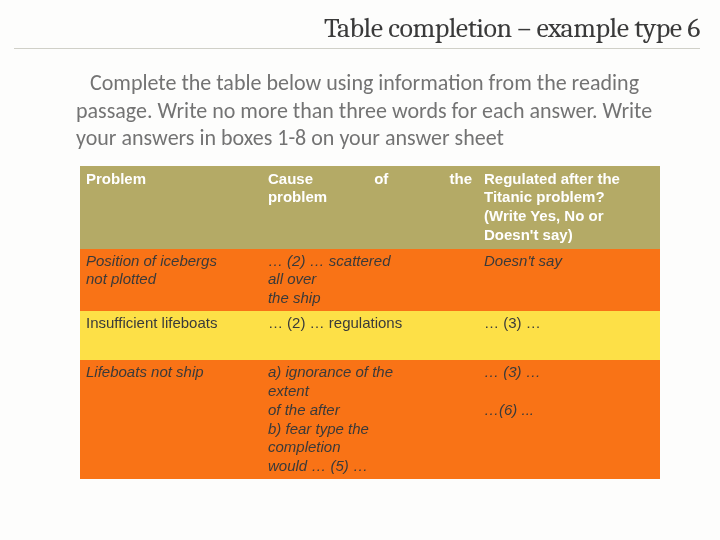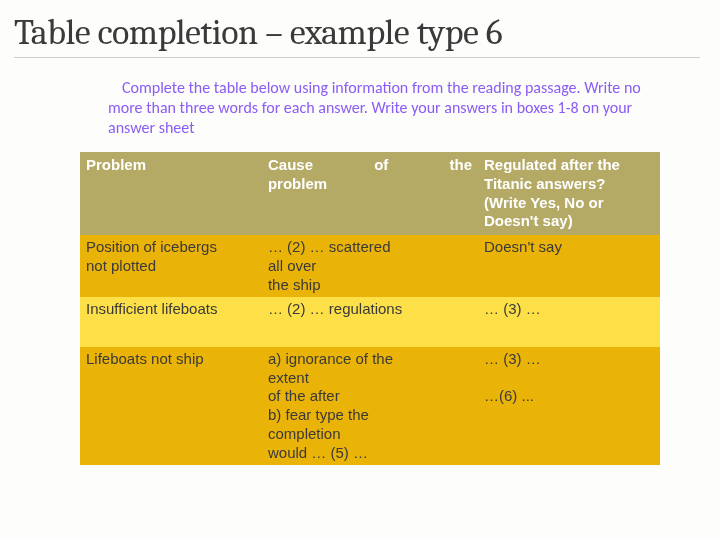--- a/index.html
+++ b/index.html
@@ -6,53 +6,54 @@
     body {
       width: 720px;
       height: 540px;
       background: #fdfdfc;
       font-family: Calibri, "Segoe UI", sans-serif;
       color: #3a3a3a;
       padding: 12px 20px 20px 20px;
     }
     .title {
       font-family: Cambria, Georgia, serif;
-      font-size: 36px;
+      font-size: 28px;
       font-weight: 400;
       color: #3a3a3a;
       padding-bottom: 4px;
       border-bottom: 1px solid #d0d0c8;
       margin-bottom: 20px;
       margin-left: -6px;
       letter-spacing: -0.5px;
+      text-align: right;
     }
     .instructions {
-      font-size: 16px;
+      font-size: 22px;
       line-height: 1.25;
-      margin: 0 40px 14px 88px;
-      color: #8b5cf6;
+      margin: 0 40px 14px 56px;
+      color: #737373;
     }
     .instructions .indent {
       display: inline-block;
       width: 14px;
     }
     table {
       border-collapse: collapse;
       width: 580px;
       margin-left: 60px;
       font-family: Arial, sans-serif;
       font-size: 15px;
       table-layout: fixed;
     }
     col.c1 { width: 160px; }
     col.c2 { width: 190px; }
     col.c3 { width: 160px; }
     td { vertical-align: top; padding: 3px 6px; line-height: 1.25; }
     tr.header-row td { background: #b4aa66; color: #fff; font-weight: 700; padding: 4px 6px; }
-    tr.odd td { background: #eab308; }
+    tr.odd td { background: #f97316; font-style: italic; }
     tr.even td { background: #fde047; }
     .justify { text-align: justify; text-align-last: justify; }
   </style>
 </head>
 <body>
 
 <h1 class="title">Table completion – example type 6</h1>
 
 <p class="instructions"><span class="indent"></span>Complete the table below using information from the reading passage. Write no more than three words for each answer. Write your answers in boxes 1-8 on your answer sheet</p>
 
@@ -65,21 +66,21 @@
 
   <tbody>
       <tr class="header-row">
     <td style="vertical-align:top">Problem</td>
     <td>
       <span class="justify" style="display:block">Cause of the</span>
       <span>problem</span>
     </td>
     <td>
       <span>Regulated after the</span><br>
-      <span>Titanic answers?</span><br>
+      <span>Titanic problem?</span><br>
       <span>(Write Yes, No or</span><br>
       <span>Doesn't say)</span>
     </td>
   </tr>
 
   <tr class="odd">
     <td>
       <span>Position of icebergs</span><br>
       <span>not plotted</span>
     </td>

